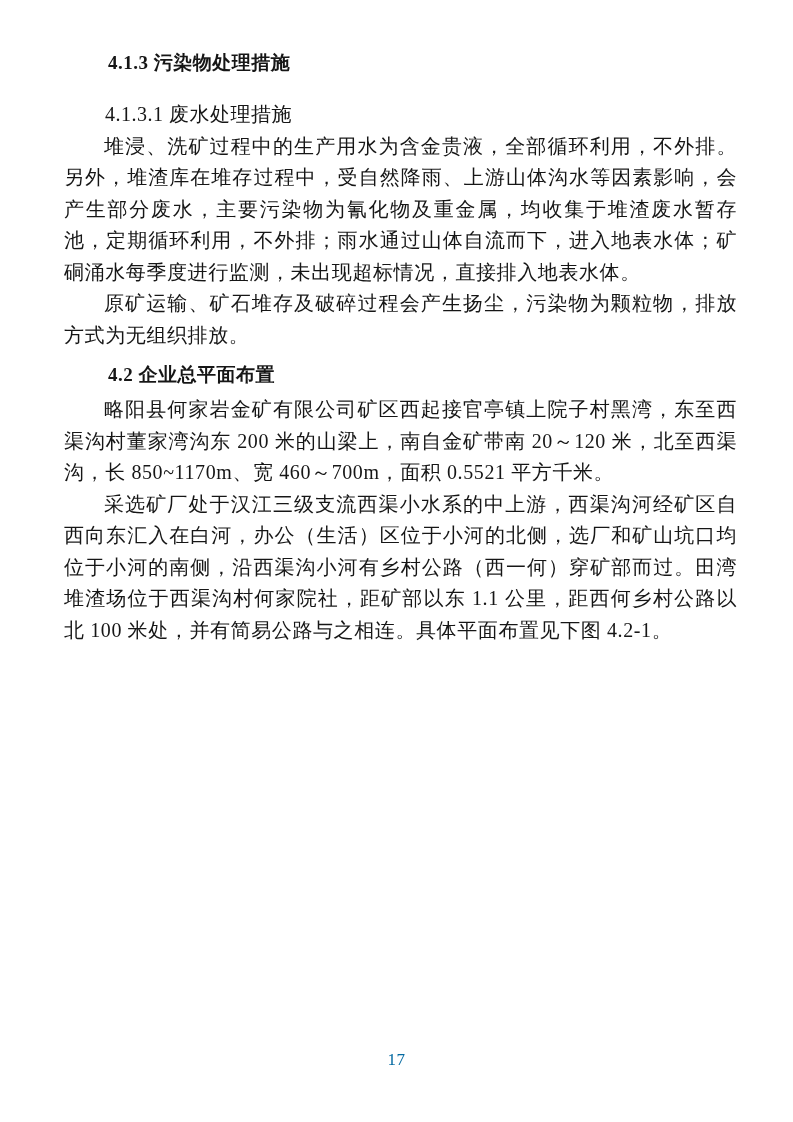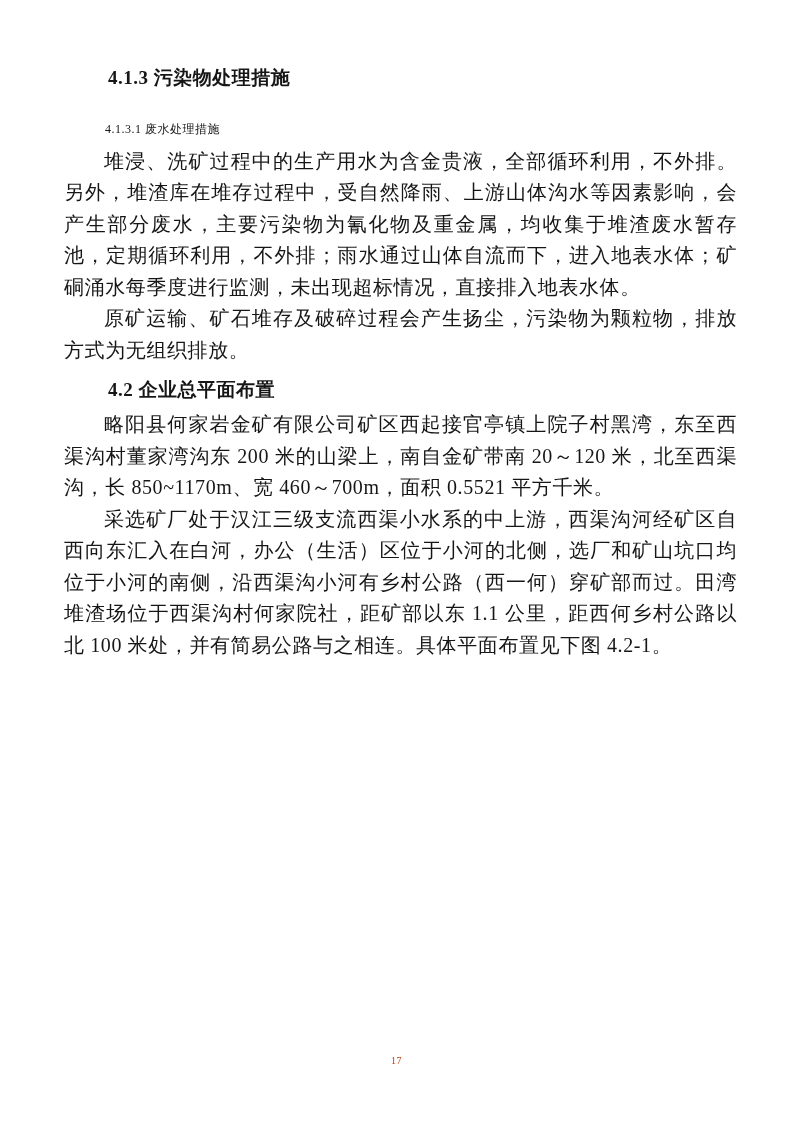--- a/index.html
+++ b/index.html
@@ -16,35 +16,35 @@
     font-family: "Liberation Serif", "DejaVu Serif", serif;
     color: #161616;
     overflow: hidden;
     box-sizing: border-box;
   }
   .content {
     position: absolute;
     top: 0;
     left: 64px;
     width: 673px;
-    padding-top: 64px;
+    padding-top: 49px;
   }
   .section-heading {
     font-size: 19px;
     font-weight: bold;
     line-height: 27px;
     margin: 0 0 23px 44px;
     letter-spacing: 0.5px;
   }
   .section-heading.second {
     margin-top: 10px;
     margin-bottom: 6px;
   }
   .sub-heading {
-    font-size: 12px;
+    font-size: 20px;
     font-weight: normal;
     line-height: 31.5px;
     margin: 0;
     padding-left: 41px;
     letter-spacing: 0.5px;
   }
   .body-paragraph {
     font-size: 20px;
     line-height: 31.5px;
     margin: 0;
@@ -55,22 +55,22 @@
     word-break: break-all;
   }
   .page-footer {
     position: absolute;
     left: 0;
     top: 1050px;
     width: 100%;
     text-align: center;
   }
   .page-number {
-    font-size: 10px;
-    color: #c2410c;
+    font-size: 17px;
+    color: #0369a1;
     letter-spacing: 0.5px;
   }
 </style>
 </head>
 <body>
 
 <div class="page">
   <div class="content">
 
     <h2 class="section-heading">4.1.3 污染物处理措施</h2>

